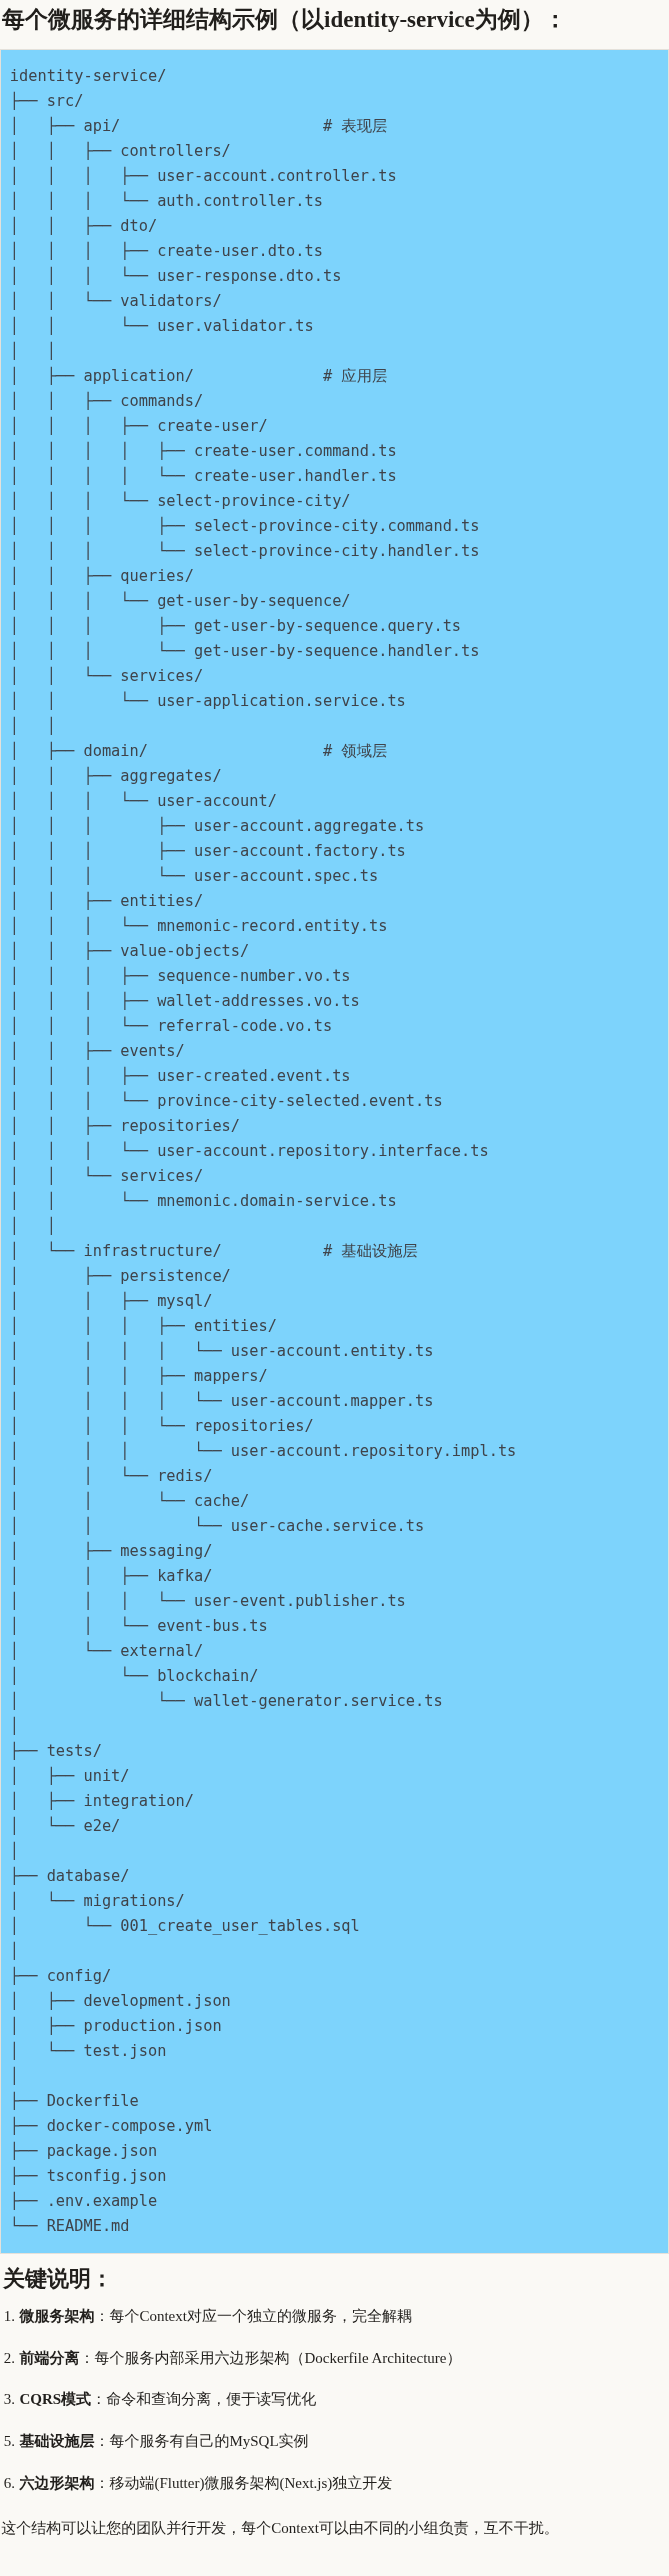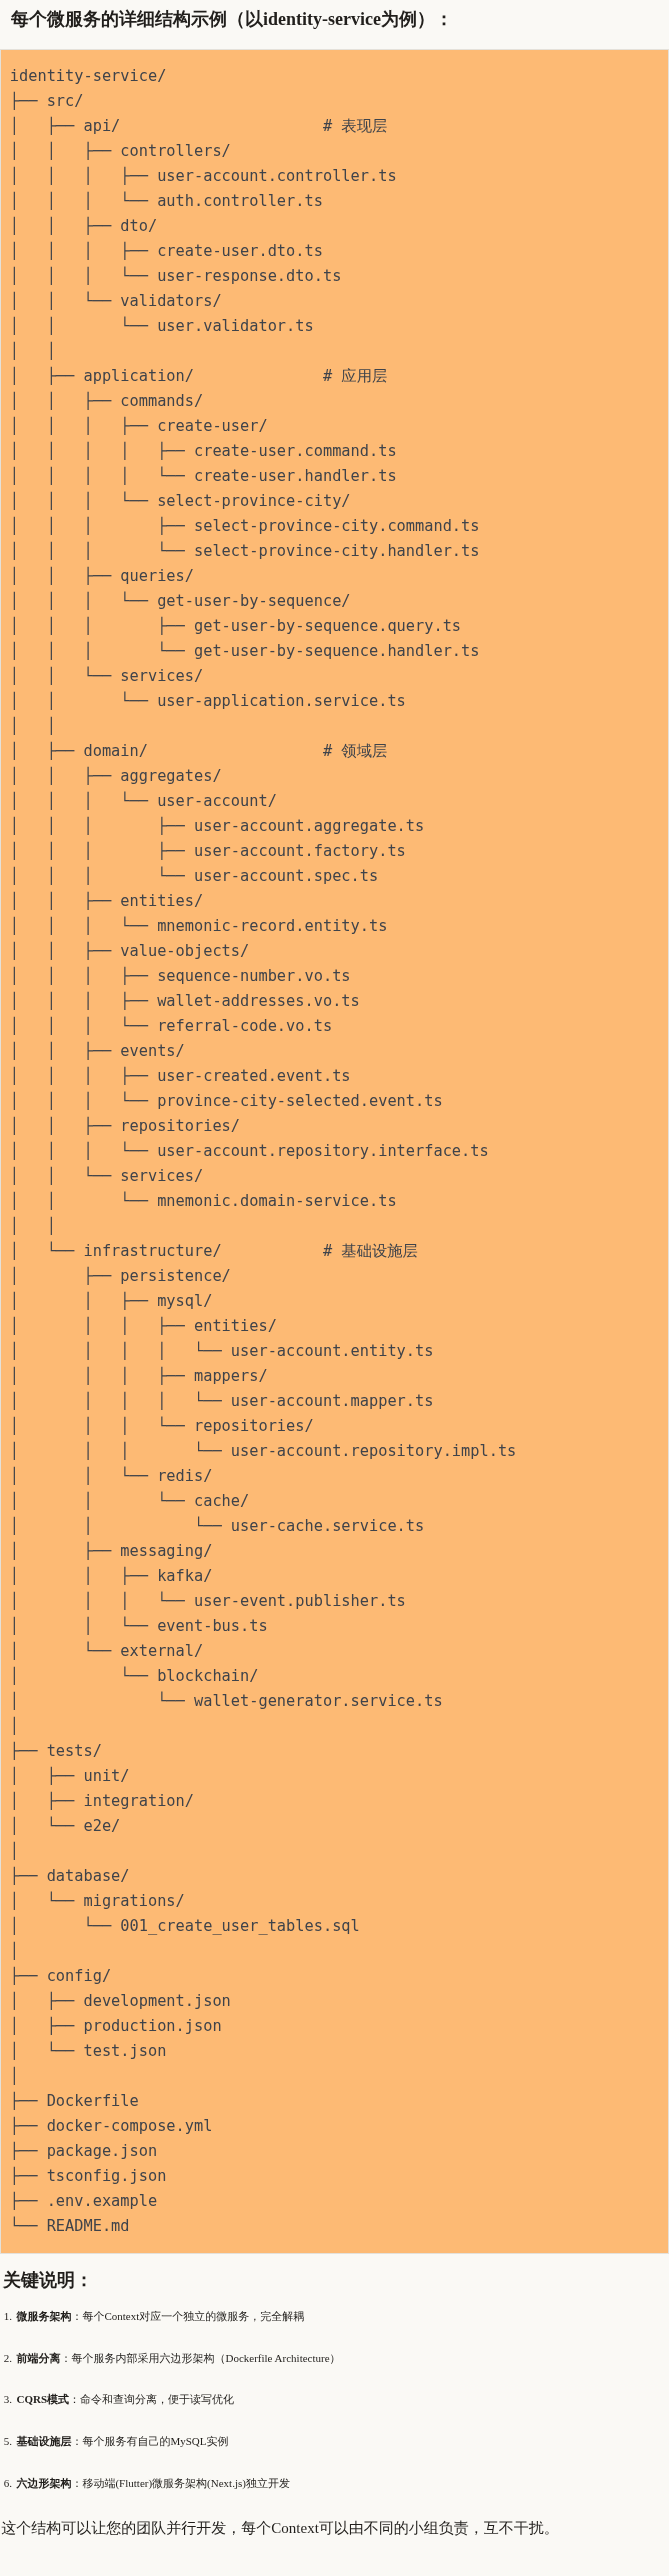--- a/index.html
+++ b/index.html
@@ -9,57 +9,58 @@
     color: #211F1C;
     font-family: "Liberation Serif", serif;
   }
   .page {
     width: 669px;
     min-height: 2576px;
     box-sizing: border-box;
     padding-top: 5px;
   }
   .doc-title {
-    font-size: 18px;
+    font-size: 23px;
     line-height: 29px;
     font-weight: 700;
-    padding-left: 11px;
+    padding-left: 2px;
     margin: 0;
   }
   .code-block {
     margin: 15px 0 0 0;
-    background: #fdba74;
+    background: #7dd3fc;
     border: 0.6px solid #E4E1DA;
     box-sizing: border-box;
     width: 669px;
     overflow: hidden;
   }
   .code-block pre {
     margin: 0;
     padding: 13.8px 6.3px 13.8px 8.8px;
     font-family: "DejaVu Sans Mono", monospace;
     font-size: 15.3px;
     line-height: 25px;
     color: #3F434A;
     white-space: pre;
   }
   .notes-heading {
-    font-size: 18px;
+    font-size: 22px;
     line-height: 27.5px;
     font-weight: 700;
     margin: 13.8px 0 0 0;
     padding-left: 3.1px;
+    font-family: Liberation Mono, monospace;
   }
   ol.notes-list {
     list-style: none;
     margin: 11.3px 0 0 0;
     padding: 0 0 0 3.8px;
   }
   ol.notes-list li {
-    font-size: 11px;
+    font-size: 15px;
     line-height: 21px;
     margin-bottom: 20.6px;
     white-space: nowrap;
   }
   .note-num { margin-right: 4.4px; }
   .note-term { font-weight: 700; }
   .closing-paragraph {
     font-size: 15px;
     line-height: 21px;
     margin: 24.4px 0 0 0;

